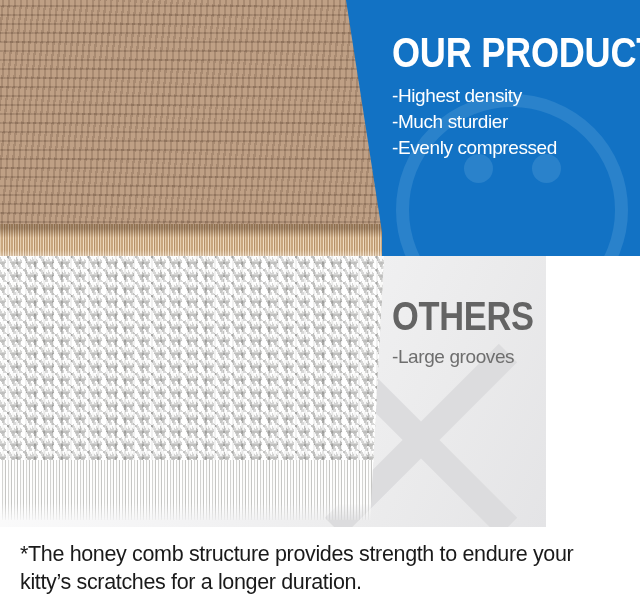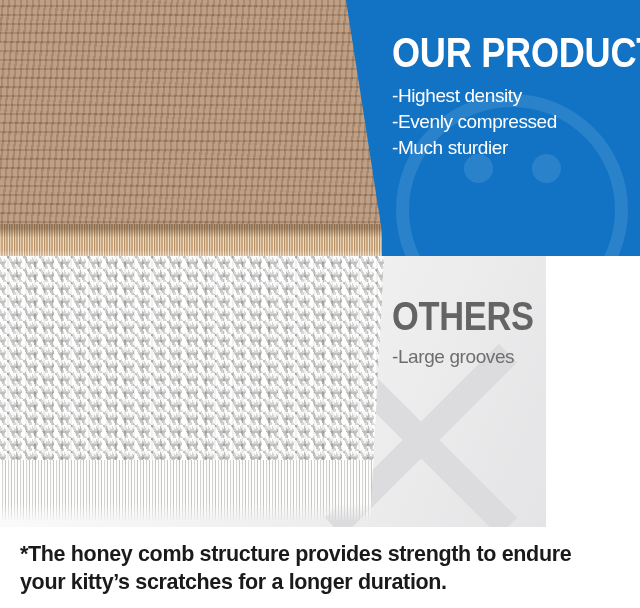--- a/index.html
+++ b/index.html
@@ -300,21 +300,20 @@
     z-index: 8;
   }
   .footnote p {
     margin: 0;
     padding: 14px 18px 0 20px;
     font-family: "Liberation Sans", sans-serif;
     font-size: 21.5px;
     line-height: 1.28;
     color: #1a1a1a;
     letter-spacing: -0.35px;
-    font-weight: bold;
   }
 </style>
 </head>
 <body>
 
 <div id="infographic">
 
   <section class="product-section">
 
     <div class="blue-panel">
@@ -328,22 +327,22 @@
 
     <div class="board-brown">
       <div class="face"></div>
       <div class="fringe"></div>
     </div>
 
     <div class="copy product-copy">
       <h1 class="headline product">OUR PRODUCT</h1>
       <ul class="bullets product">
         <li>-Highest density</li>
+        <li>-Much sturdier</li>
         <li>-Evenly compressed</li>
-        <li>-Much sturdier</li>
       </ul>
     </div>
   </section>
 
   <section class="others-section">
 
     <div class="x-wm">
       <span class="a"></span>
       <span class="b"></span>
     </div>

